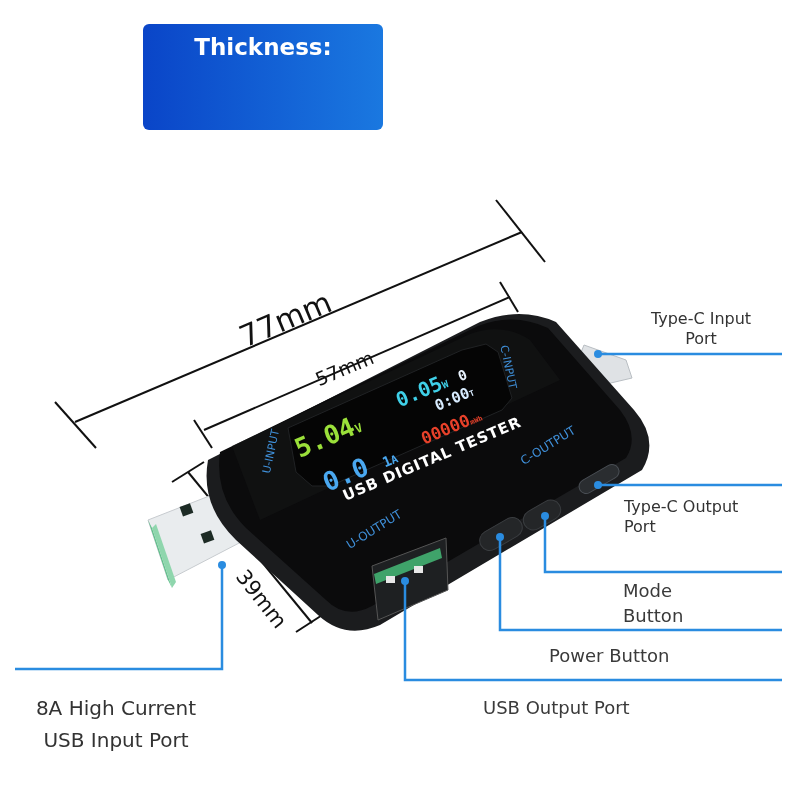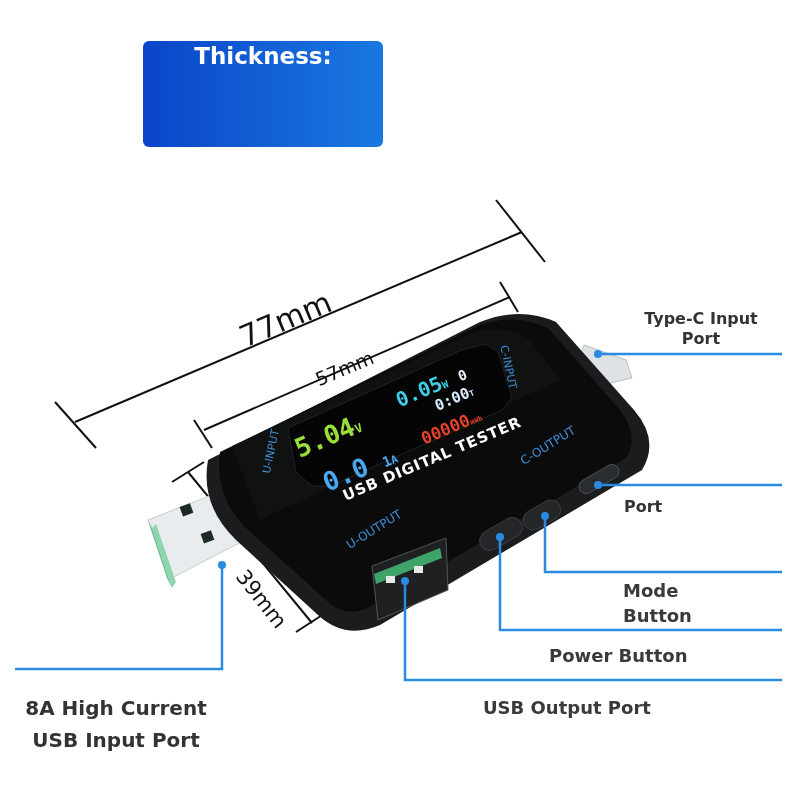--- a/index.html
+++ b/index.html
@@ -1,29 +1,29 @@
 <!DOCTYPE html>
 <html><head>
   <meta charset="utf-8">
   <style>
     html, body { margin:0; padding:0; }
     body {
       width:800px; height:800px; background:#ffffff; position:relative; overflow:hidden;
       font-family:"DejaVu Sans", sans-serif; color:#333333;
     }
     .spec-badge {
-      position:absolute; left:143px; top:41px; width:240px; height:106px;
+      position:absolute; left:143px; top:24px; width:240px; height:106px;
       background:linear-gradient(90deg,#0a45c8 0%,#1a78e0 100%);
       border-radius:6px; color:#ffffff; text-align:center;
-      font-weight:bold; font-size:23px; line-height:31px; padding-top:0; box-sizing:border-box;
+      font-weight:bold; font-size:23px; line-height:31px; padding-top:8px; box-sizing:border-box;
     }
     .spec-badge div { white-space:nowrap; }
     svg.art { position:absolute; left:0; top:0; }
     .label {
-      position:absolute; font-weight:bold; color:#333333; white-space:nowrap;
+      position:absolute; font-weight:normal; color:#333333; white-space:nowrap;
     }
     .lbl-sm { font-size:16px; line-height:20px; }
     .lbl-md { font-size:18px; line-height:25px; color:#3a3a3a; }
     .lbl-lg { font-size:20px; line-height:32px; color:#333; }
     .dim { position:absolute; font-family:"DejaVu Sans", sans-serif; color:#111; white-space:nowrap; transform-origin:left top; }
     .screen-text { position:absolute; transform-origin:left top; white-space:nowrap; font-family:"DejaVu Sans Mono", monospace; font-weight:bold; }
   </style>
 </head>
 <body>
 
@@ -133,20 +133,21 @@
 <div class="screen-text" style="left:418px;top:430px;font-size:17px;color:#e8412a;transform:rotate(-23deg);">
   <span>00000</span><span style="font-size:7px;">mWh</span>
 </div>
 <div class="screen-text" style="left:340px;top:488px;font-size:15px;color:#ffffff;font-family:'DejaVu Sans',sans-serif;letter-spacing:1px;transform:rotate(-23deg);">USB DIGITAL TESTER</div>
 
 <div class="label lbl-sm" style="left:642px;top:309px;text-align:center;width:118px;">
   <div>Type-C Input</div>
   <div>Port</div>
 </div>
 <div class="label lbl-sm" style="left:624px;top:497px;">
+  <div>Type-C Output</div>
   <div>Port</div>
 </div>
 <div class="label lbl-md" style="left:623px;top:578px;">
   <div>Mode</div>
   <div>Button</div>
 </div>
 <div class="label lbl-md" style="left:549px;top:643px;">Power Button</div>
 <div class="label lbl-md" style="left:483px;top:695px;">USB Output Port</div>
 <div class="label lbl-lg" style="left:7px;top:692px;text-align:center;width:218px;">
   <div>8A High Current</div>

